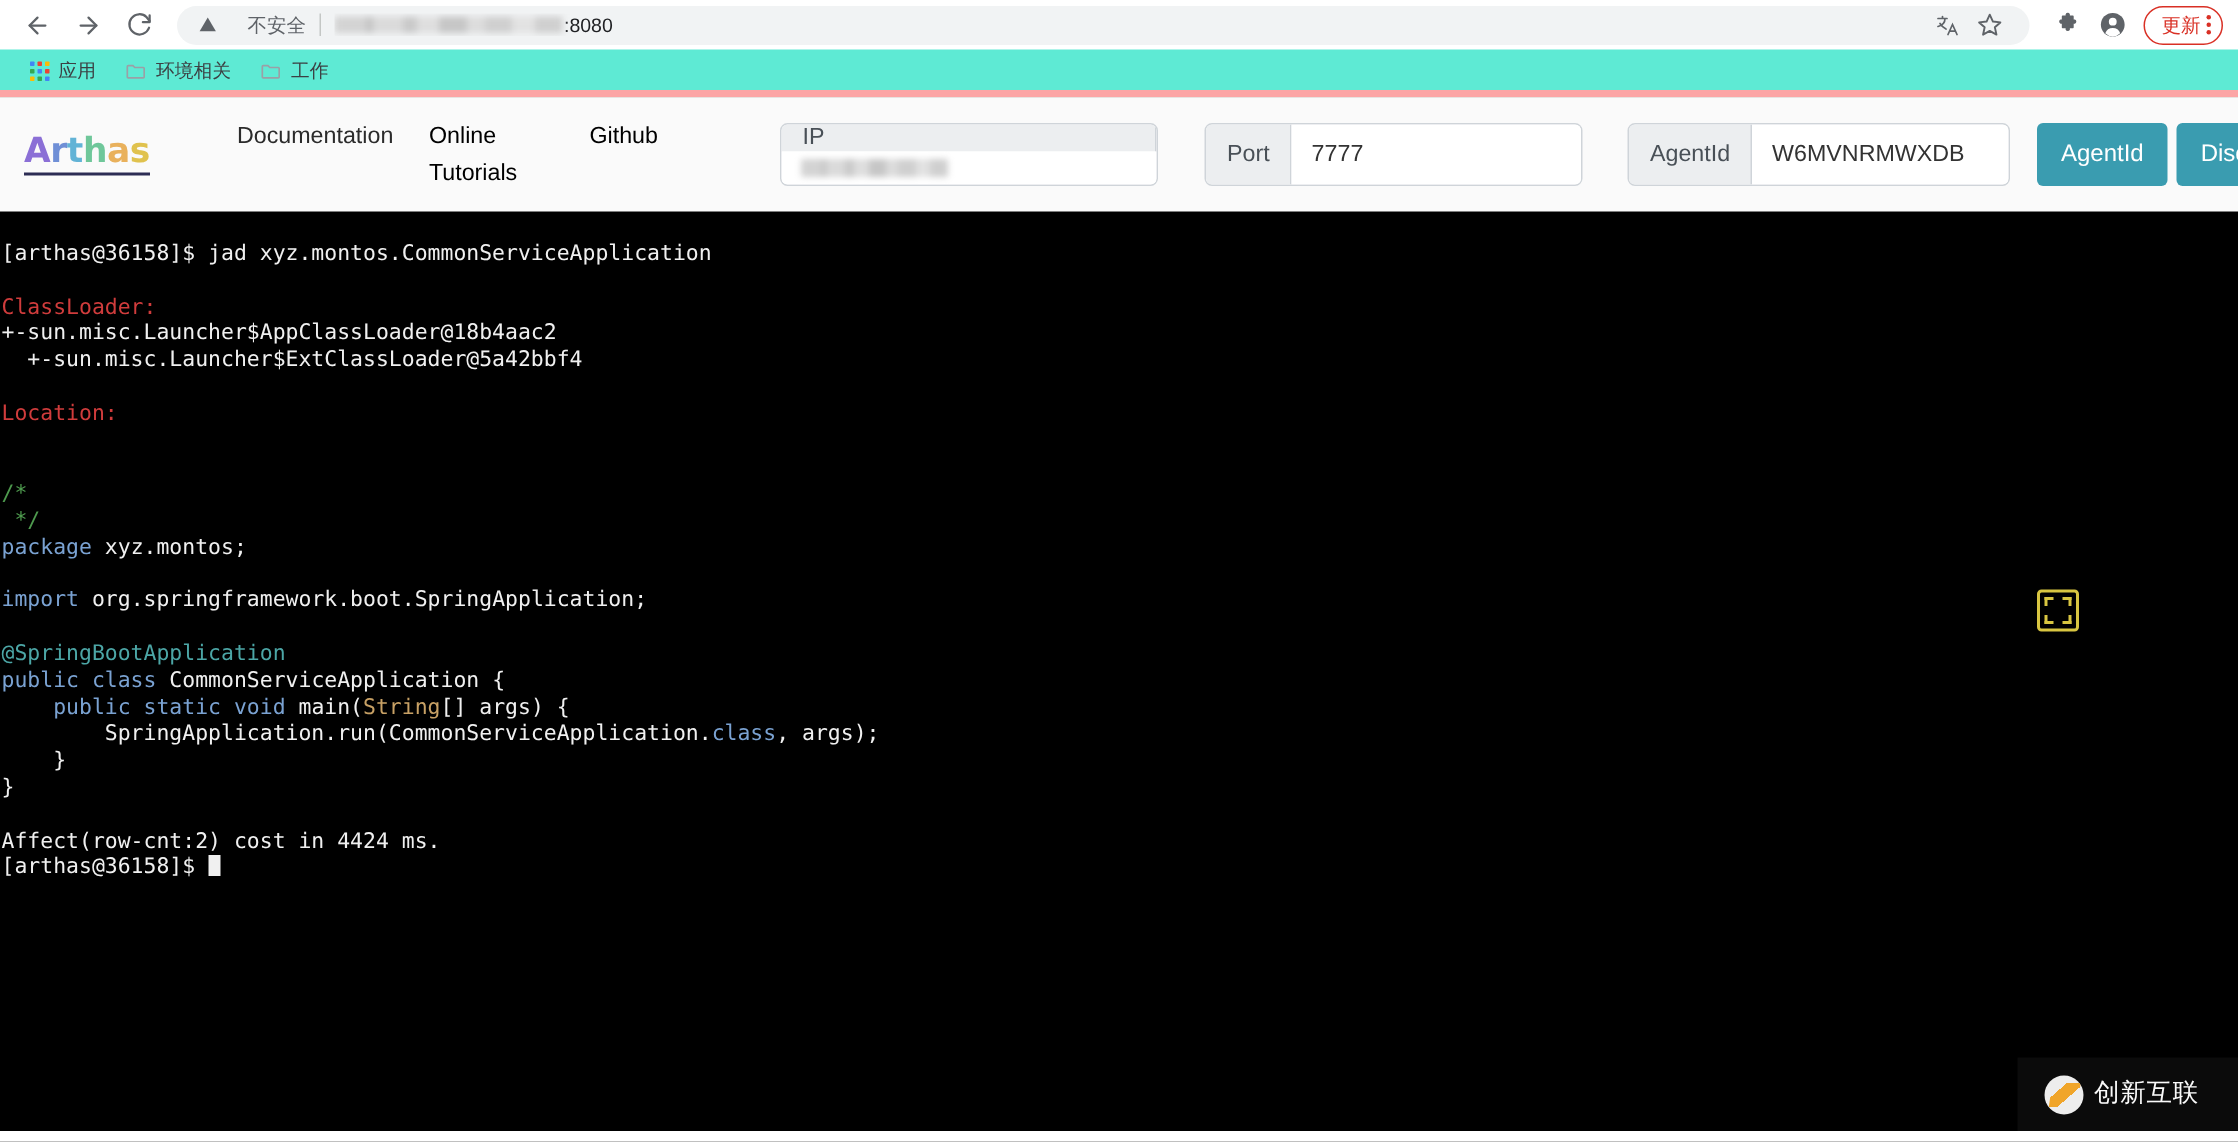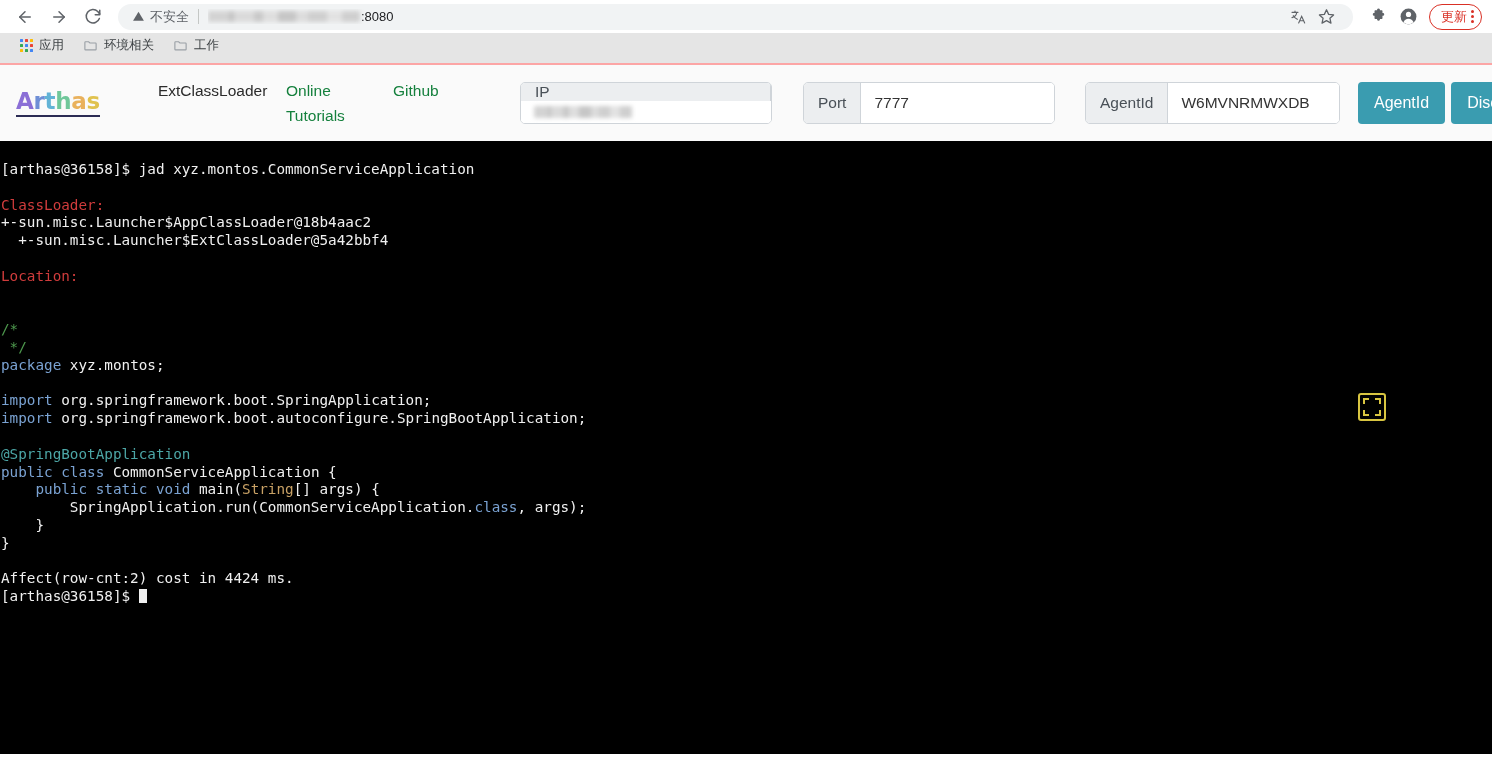--- a/index.html
+++ b/index.html
@@ -38,21 +38,21 @@
     margin-left: 6px;
     margin-right: 8px;
     background: #f1f3f4;
     border-radius: 13px;
     display: flex;
     align-items: center;
     padding: 0 14px;
     min-width: 0;
   }
   .omni-warn {
-    display: flex; align-items: center; gap: 5px;
+    display: flex; align-items: center; gap: 20px;
     color: #5f6368; font-size: 13px;
     flex: 0 0 auto;
   }
   .omni-sep {
     width: 1px; height: 15px; background: #c4c7c5;
     margin: 0 9px; flex: 0 0 auto;
   }
   .omni-url {
     font-size: 13px; color: #202124;
     display: flex; align-items: center;
@@ -85,25 +85,25 @@
     padding: 0 7px 0 11px;
     gap: 4px;
     margin-left: 4px;
   }
   .kebab { display: flex; flex-direction: column; gap: 2px; align-items: center; }
   .kebab i { width: 3px; height: 3px; border-radius: 50%; background: #d93025; display: block; }
 
   .bookmarks-bar {
     height: 32px;
     display: flex;
-    align-items: flex-start;
+    align-items: flex-end;
     padding: 0 12px;
     gap: 3px;
-    background: #e5e5e5;
-    border-bottom: 2px solid #fca5a5;
+    background: #5eead4;
+    border-bottom: 5px solid #fca5a5;
   }
   .bm-item {
     display: flex; align-items: center; gap: 6px;
     padding: 4px 8px;
     border-radius: 4px;
     font-size: 12.5px;
     color: #3c4043;
     white-space: nowrap;
   }
   .apps-grid {
@@ -131,21 +131,21 @@
     padding-bottom: 1px;
     line-height: 1.1;
     flex: 0 0 auto;
     font-family: "DejaVu Sans", sans-serif;
   }
   .logo span { display: inline-block; }
 
   .app-nav { display: flex; align-items: flex-start; flex: 0 0 auto; }
   .nav-link {
     font-size: 15.5px;
-    color: #15803d;
+    color: #000000;
     line-height: 25px;
     white-space: normal;
   }
   .nav-link.active { color: #2b2b2b; }
   #nav-documentation { width: 128px; margin-left: 58px; }
   #nav-online-tutorials { width: 107px; }
   #nav-github { width: 115px; }
 
   .field-group {
     display: flex;
@@ -389,21 +389,21 @@
       <span>工作</span>
     </div>
   </div>
 </div>
 
 <div class="app-header">
 
   <div class="logo" id="arthas-logo" style="border-bottom-color: rgb(44, 44, 84);"><span style="color: rgb(139, 111, 214);">A</span><span style="color: rgb(111, 143, 214);">r</span><span style="color: rgb(98, 179, 214);">t</span><span style="color: rgb(111, 199, 154);">h</span><span style="color: rgb(233, 177, 92);">a</span><span style="color: rgb(224, 194, 78);">s</span></div>
 
   <nav class="app-nav">
-    <a class="nav-link active" id="nav-documentation">ExtClassLoader</a>
+    <a class="nav-link active" id="nav-documentation">Documentation</a>
     <a class="nav-link" id="nav-online-tutorials">Online Tutorials</a>
     <a class="nav-link" id="nav-github">Github</a>
   </nav>
 
   <div class="field-group" id="group-ip">
     <div class="field-label">IP</div>
     <div class="field-value">
       <span class="redact redact-ip"></span>
     </div>
   </div>
@@ -431,33 +431,36 @@
       <div class="tline"><span class="c-white">  +-sun.misc.Launcher$ExtClassLoader@5a42bbf4</span></div>
       <div class="tline"><span class="c-white"> </span></div>
       <div class="tline"><span class="c-red">Location:</span></div>
       <div class="tline"><span class="c-white"> </span></div>
       <div class="tline"><span class="c-white"> </span></div>
       <div class="tline"><span class="c-green">/*</span></div>
       <div class="tline"><span class="c-green"> */</span></div>
       <div class="tline"><span class="c-blue">package</span><span class="c-white"> xyz.montos;</span></div>
       <div class="tline"><span class="c-white"> </span></div>
       <div class="tline"><span class="c-blue">import</span><span class="c-white"> org.springframework.boot.SpringApplication;</span></div>
-      <div class="tline"><span class="c-blue">import</span><span class="c-white"> org.springframework.boot.autoconfigure.SpringBootApplication;</span></div>
       <div class="tline"><span class="c-white"> </span></div>
       <div class="tline"><span class="c-teal">@SpringBootApplication</span></div>
       <div class="tline"><span class="c-blue">public class</span><span class="c-white"> CommonServiceApplication {</span></div>
       <div class="tline"><span class="c-white">    </span><span class="c-blue">public static void</span><span class="c-white"> main(</span><span class="c-orange">String</span><span class="c-white">[] args) {</span></div>
       <div class="tline"><span class="c-white">        SpringApplication.run(CommonServiceApplication.</span><span class="c-blue">class</span><span class="c-white">, args);</span></div>
       <div class="tline"><span class="c-white">    }</span></div>
       <div class="tline"><span class="c-white">}</span></div>
       <div class="tline"><span class="c-white"> </span></div>
       <div class="tline"><span class="c-white">Affect(row-cnt:2) cost in 4424 ms.</span></div>
       <div class="tline"><span class="c-white">[arthas@36158]$ </span><span class="cursor"></span></div>
     </div>
 
   <div class="fullscreen-icon">
     <span class="corner tl"></span>
       <span class="corner tr"></span>
     <span class="corner bl"></span>
       <span class="corner br"></span>
   </div>
 
+  <div class="watermark">
+    <span class="wm-logo"></span>
+    <span class="wm-text">创新互联</span>
+  </div>
 </div>
 
 </body></html>

